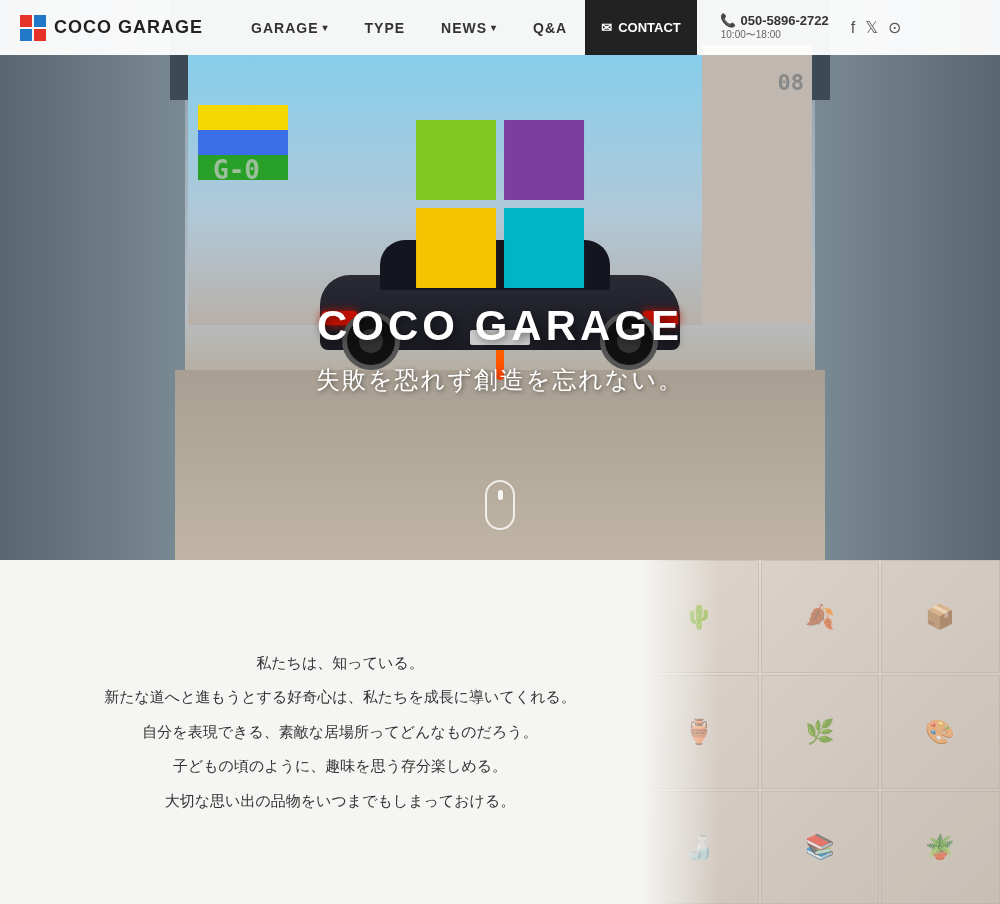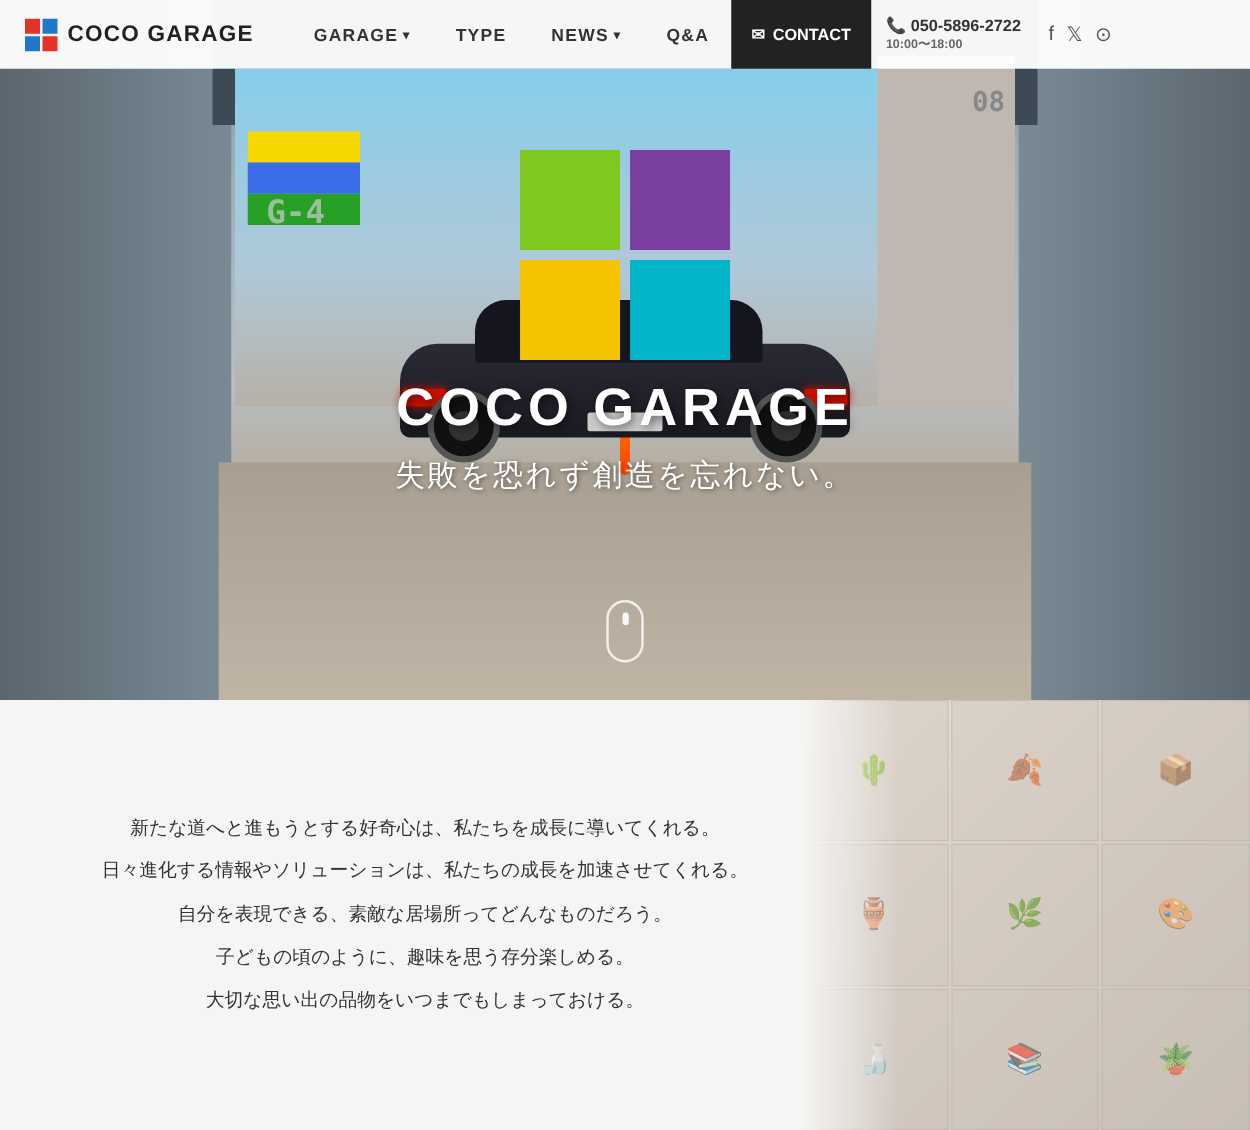--- a/index.html
+++ b/index.html
@@ -67,24 +67,25 @@
       height: 55px;
     }
     .nav-phone {
       display: flex;
       flex-direction: column;
       align-items: flex-start;
       padding: 0 12px;
       font-size: 13px;
       font-weight: bold;
       color: #333;
+      margin-left: 12px;
     }
     .nav-phone-time {
       font-size: 10px;
-      font-weight: bold;
+      font-weight: normal;
       color: #666;
     }
     .social-icons {
       display: flex;
       align-items: center;
       gap: 10px;
       padding: 0 10px;
     }
     .social-icon {
       font-size: 16px;
@@ -286,21 +287,21 @@
 
         <div style="position:absolute;top:50px;left:10px;width:90px;height:75px;overflow:hidden;">
           <div style="height:25px;background:#f5d800;"></div>
           <div style="height:25px;background:#3a6ee8;"></div>
           <div style="height:25px;background:#28a028;"></div>
         </div>
 
         <div style="position:absolute;top:-10px;right:0;width:110px;bottom:0;background:#c0b8b0;"></div>
         <div style="position:absolute;top:15px;right:8px;font-size:22px;font-weight:bold;color:#888;font-family:monospace;">08</div>
 
-        <div style="position:absolute;top:100px;left:25px;font-size:26px;font-weight:bold;color:#ccc;font-family:monospace;opacity:0.7;">G-4</div>
+        <div style="position:absolute;top:100px;left:25px;font-size:26px;font-weight:bold;color:#ccc;font-family:monospace;opacity:0.7;">G-0</div>
       </div>
 
       <div style="position:absolute;bottom:0;left:175px;right:175px;height:190px;background:linear-gradient(to bottom,#a89f92,#c0b5a5);">
 
         <div style="position:absolute;top:-60px;left:50%;transform:translateX(-50%);width:8px;height:70px;background:linear-gradient(to bottom,#ff8800,#ff4400);border-radius:4px;"></div>
         <div style="position:absolute;top:-65px;left:calc(50% - 4px);width:16px;height:8px;background:#dd6600;border-radius:2px;"></div>
       </div>
 
       <div style="position:absolute;bottom:155px;left:50%;transform:translateX(-50%);width:400px;height:220px;">
 
@@ -333,22 +334,22 @@
     <div class="hero-tagline">失敗を恐れず創造を忘れない。</div>
   </div>
 
   <div class="scroll-indicator">
     <div class="scroll-dot"></div>
   </div>
 </div>
 
 <div class="content-section">
   <div class="content-text-area">
+    <p class="content-text-line">私たちは、知っている。</p>
     <p class="content-text-line">新たな道へと進もうとする好奇心は、私たちを成長に導いてくれる。</p>
-    <p class="content-text-line">日々進化する情報やソリューションは、私たちの成長を加速させてくれる。</p>
     <p class="content-text-line">自分を表現できる、素敵な居場所ってどんなものだろう。</p>
     <p class="content-text-line">子どもの頃のように、趣味を思う存分楽しめる。</p>
     <p class="content-text-line">大切な思い出の品物をいつまでもしまっておける。</p>
   </div>
   <div class="content-image-area">
     <div class="shelf-image">
       <div class="shelf-cell">
           <span class="shelf-item">🌵</span>
         </div>
       <div class="shelf-cell">

